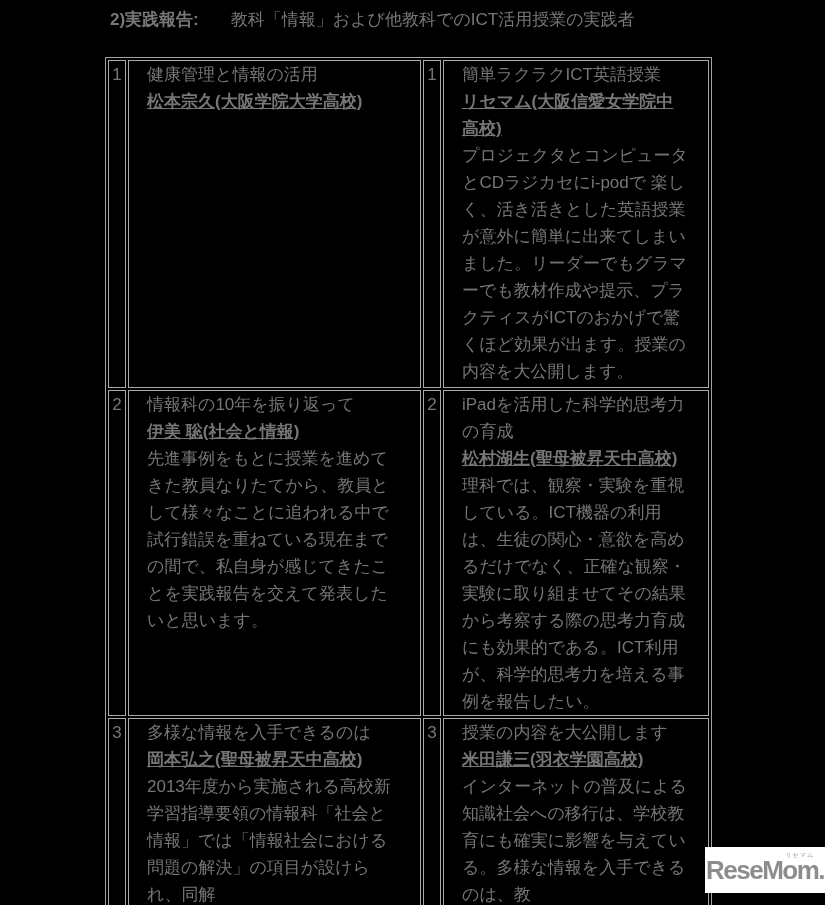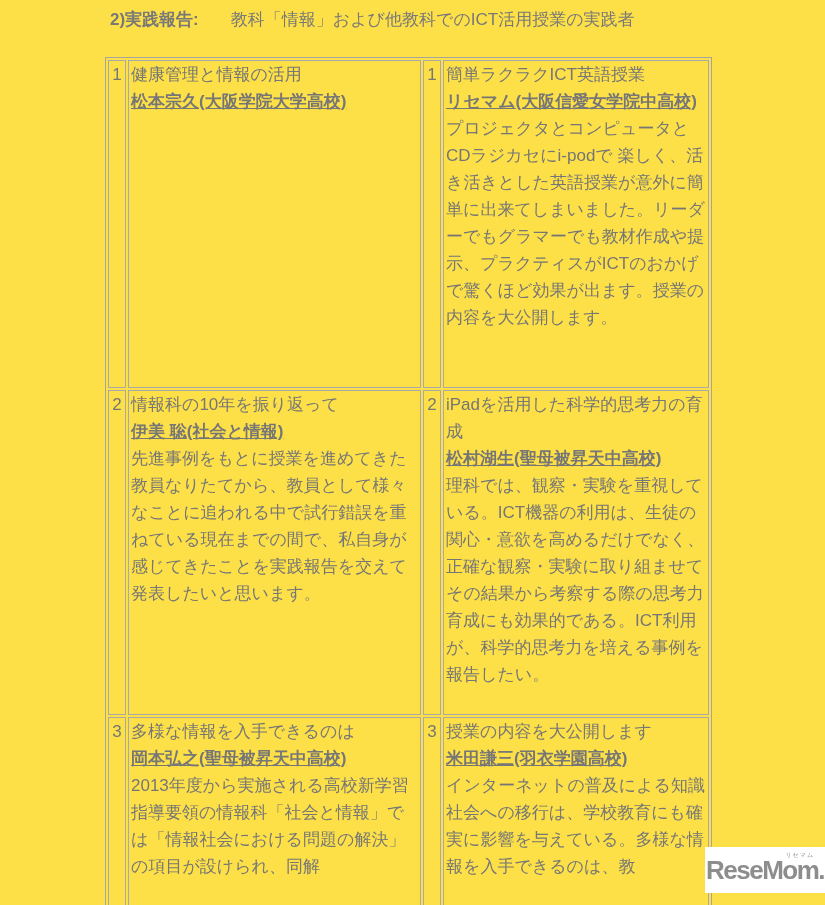--- a/index.html
+++ b/index.html
@@ -2,21 +2,21 @@
 <html><head>
 <meta charset="utf-8">
 <style>
   * { margin: 0; padding: 0; box-sizing: border-box; }
   html, body { background: #ffffff; }
   .page {
     position: relative;
     width: 825px;
     height: 905px;
     overflow: hidden;
-    background: #fde047;
+    background: #000000;
     font-family: "Liberation Sans", "DejaVu Sans", sans-serif;
     color: #767676;
   }
   .page-title {
     padding-top: 8px;
     margin-left: 110px;
     font-size: 17px;
     line-height: 24px;
     color: #787878;
     white-space: nowrap;
@@ -44,21 +44,21 @@
     font-weight: normal;
     overflow: hidden;
   }
   th.hdr {
     height: 23px;
     text-align: center;
     vertical-align: middle;
     line-height: 24px;
   }
   td.num { text-align: center; padding: 0; }
-  td.content { padding: 0 2px; text-align: left; }
+  td.content { padding: 0 18px; text-align: left; }
   tr.r1 td { height: 328px; }
   tr.r2 td { height: 325px; }
   tr.r3 td { height: 230px; }
   .name { font-weight: bold; text-decoration: underline; }
 
   .watermark {
     position: absolute;
     right: 0;
     bottom: 12px;
     width: 120px;

